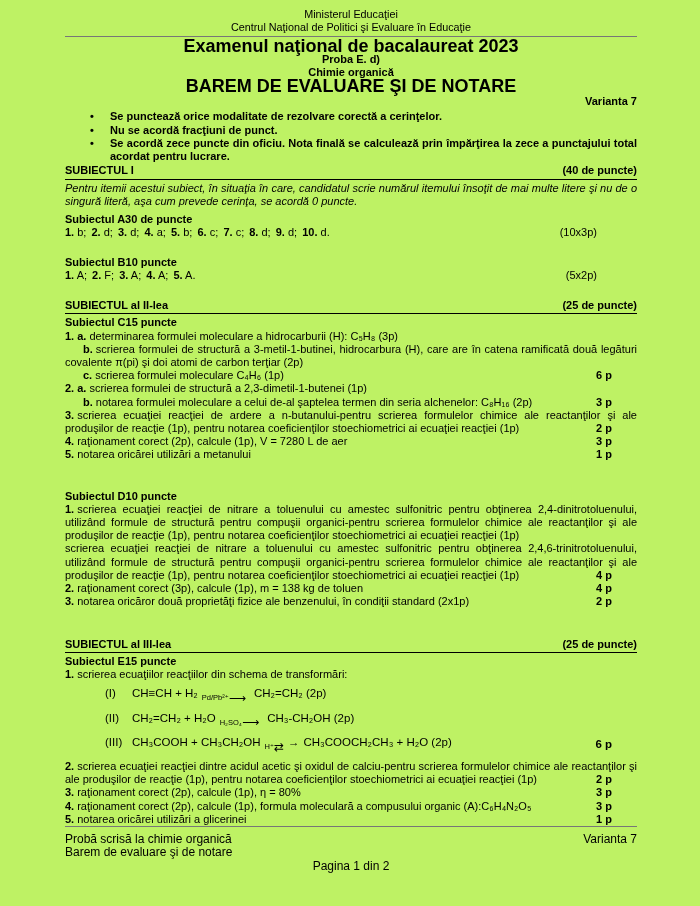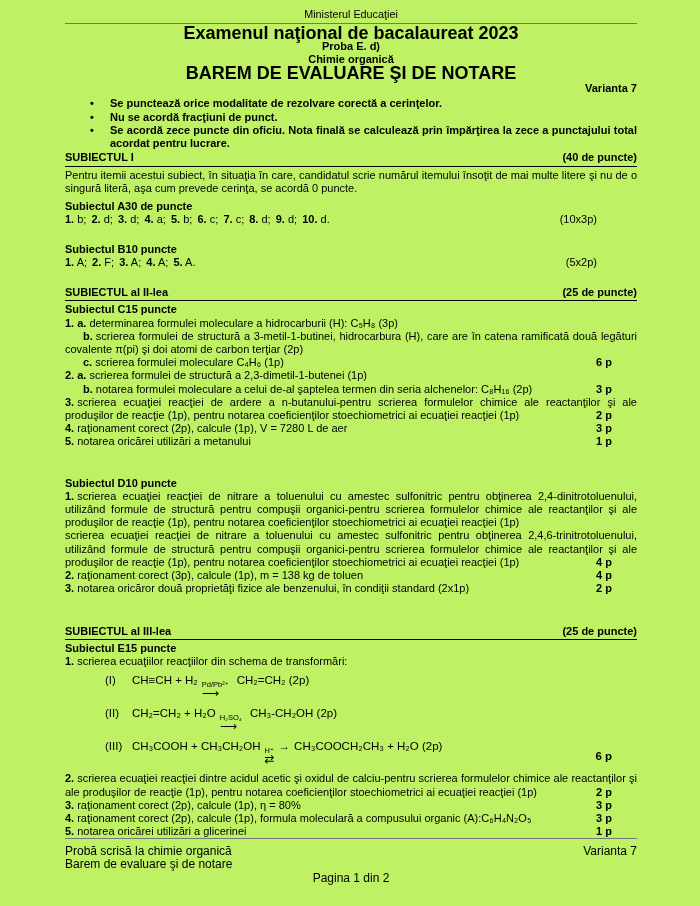--- a/index.html
+++ b/index.html
@@ -10,21 +10,21 @@
     background:#bef264;
     color:#000;
     font-family:"Liberation Sans","DejaVu Sans",sans-serif;
     font-size:11px;line-height:13.2px;
     overflow:hidden;
   }
   .content{padding:8px 63px 0 65px;}
   .c{text-align:center;}
   .r{text-align:right;}
   .b{font-weight:bold;}
-  .i{}
+  .i{font-style:italic;}
   .just{text-align:justify;}
   .small{font-size:10.8px;line-height:13px;}
   .big{font-size:18px;line-height:14px;}
   .toprule{border-top:1px solid #777;margin:2px 0 2px 0;}
   .variant{font-weight:bold;line-height:15px;margin-top:1px;}
   .bullets{padding:1px 0 1px 0;}
   .bullet{position:relative;padding-left:45px;font-weight:bold;text-align:justify;}
   .bullet .dot{position:absolute;left:25px;top:0;}
   .sechead{display:flex;justify-content:space-between;font-weight:bold;
     border-bottom:1.7px solid #000;padding-bottom:1px;margin-bottom:2px;line-height:13.5px;}
@@ -35,37 +35,38 @@
   .row .pre{margin-right:3px;}
   .row .pre:empty{margin-right:0;}
   .pts{position:absolute;right:25px;bottom:0;font-weight:bold;white-space:nowrap;}
   .pts:empty{display:none;}
   .calcpts{position:absolute;right:40px;bottom:0;font-weight:normal;}
   .ind{text-indent:18px;}
   .pair{margin-right:2px;} .gap16{height:16px;} .gap17{height:17px;} .gap28{height:28px;} .gap29{height:29px;}
   .eqblock{margin-top:5px;}
   .eqrow{position:relative;padding-left:40px;margin-bottom:8px;font-size:11.5px;line-height:15px;}
   .eqlabel{display:inline-block;min-width:27px;}
-  .rxn{display:inline-flex;flex-direction:column;vertical-align:-3px;
+  .rxn{display:inline-flex;align-items:center;vertical-align:-3px;
        margin:0 4px;line-height:normal;}
   .cat{font-size:7.5px;line-height:8px;}
   .arr{font-size:12px;line-height:9px;}
   .arr2{margin-right:4px;}
   .footer{position:absolute;left:65px;right:63px;top:838;border-top:1px solid #777;
           padding-top:6px;font-size:12px;line-height:13px;}
   .frow{display:flex;justify-content:space-between;align-items:flex-start;}
   .fpage{text-align:center;margin-top:1px;}
 </style>
 </head>
 <body>
 
 <div class="page">
   <div class="content">
 
     <div class="c small">Ministerul Educaţiei</div>
+    <div class="c small">Centrul Naţional de Politici şi Evaluare în Educaţie</div>
     <div class="toprule"></div>
     <div class="c big b">Examenul naţional de bacalaureat 2023</div>
     <div class="c b">Proba E. d)</div>
     <div class="c b">Chimie organică</div>
     <div class="c big b">BAREM DE EVALUARE ŞI DE NOTARE</div>
     <div class="r variant">Varianta 7</div>
 
     <div class="bullets">
       <div class="bullet"><span class="dot">•</span><span>Se punctează orice modalitate de rezolvare corectă a cerinţelor.</span></div>
       <div class="bullet"><span class="dot">•</span><span>Nu se acordă fracţiuni de punct.</span></div>

